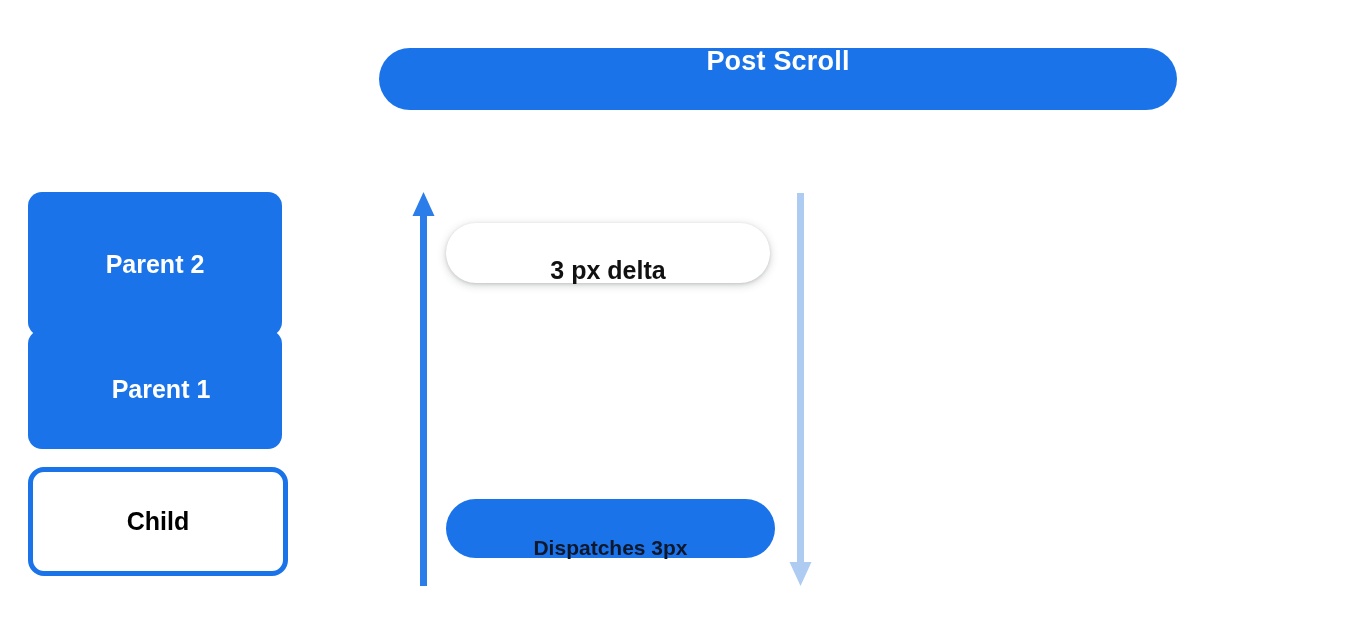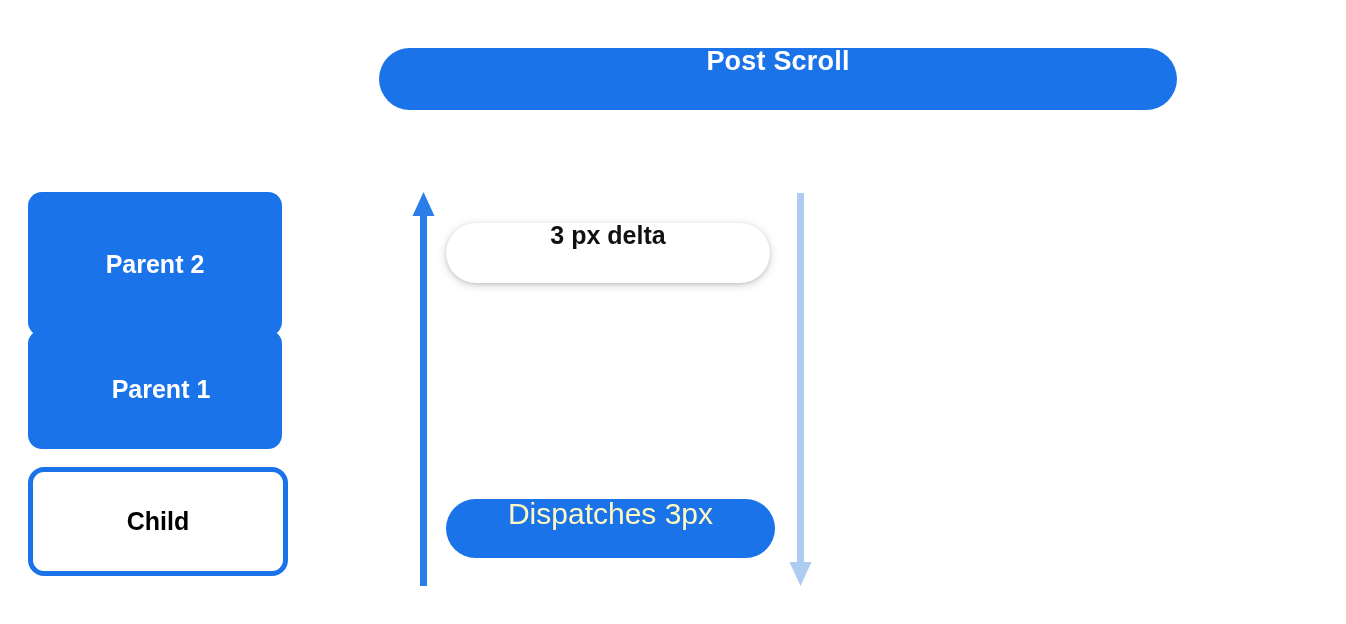--- a/index.html
+++ b/index.html
@@ -84,21 +84,21 @@
     position: absolute;
     overflow: visible;
   }
   #arrow-up   { left: 405px; top: 190px; }
   #arrow-down { left: 782px; top: 190px; }
 
   
   .pill {
     position: absolute;
     display: flex;
-    align-items: flex-start;
+    align-items: flex-end;
     justify-content: center;
     box-sizing: border-box;
   }
 
   #pill-delta {
     left: 446px;
     top: 223px;
     width: 324px;
     height: 60px;
     background: #ffffff;
@@ -115,23 +115,23 @@
 
   #pill-dispatch {
     left: 446px;
     top: 499px;
     width: 329px;
     height: 59px;
     background: #1a73e8;
     border-radius: 30px;
   }
   #pill-dispatch .pill-label {
-    color: #fef9c3;
-    font-size: 30px;
-    font-weight: normal;
+    color: #0f172a;
+    font-size: 21px;
+    font-weight: bold;
     line-height: 1;
   }
 </style>
 </head>
 <body>
 
 <div id="stage">
 
   <div class="banner">
     <span class="banner-label">Post Scroll</span>

